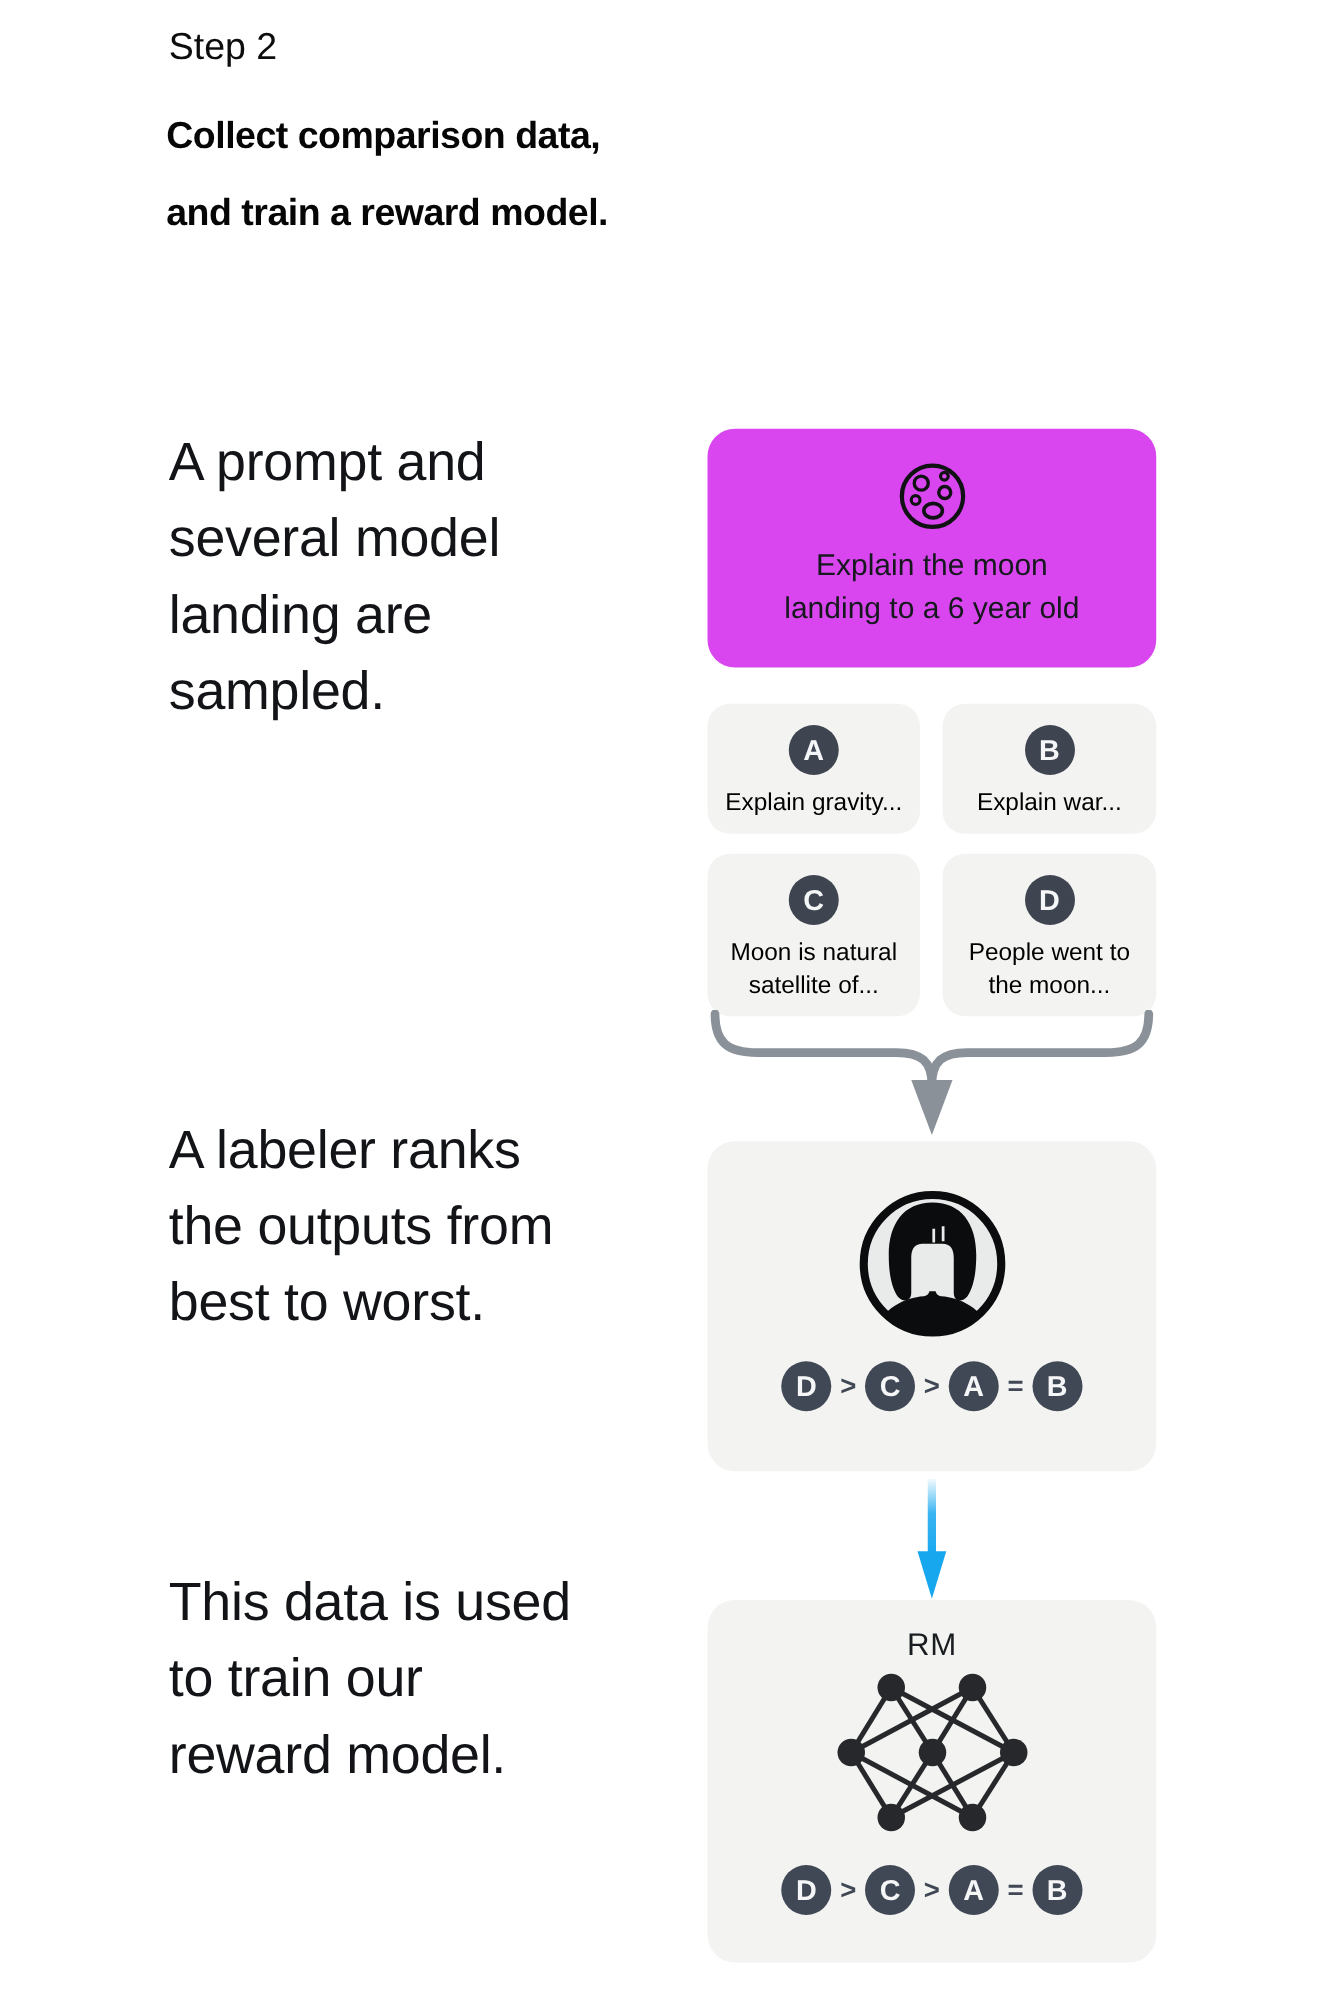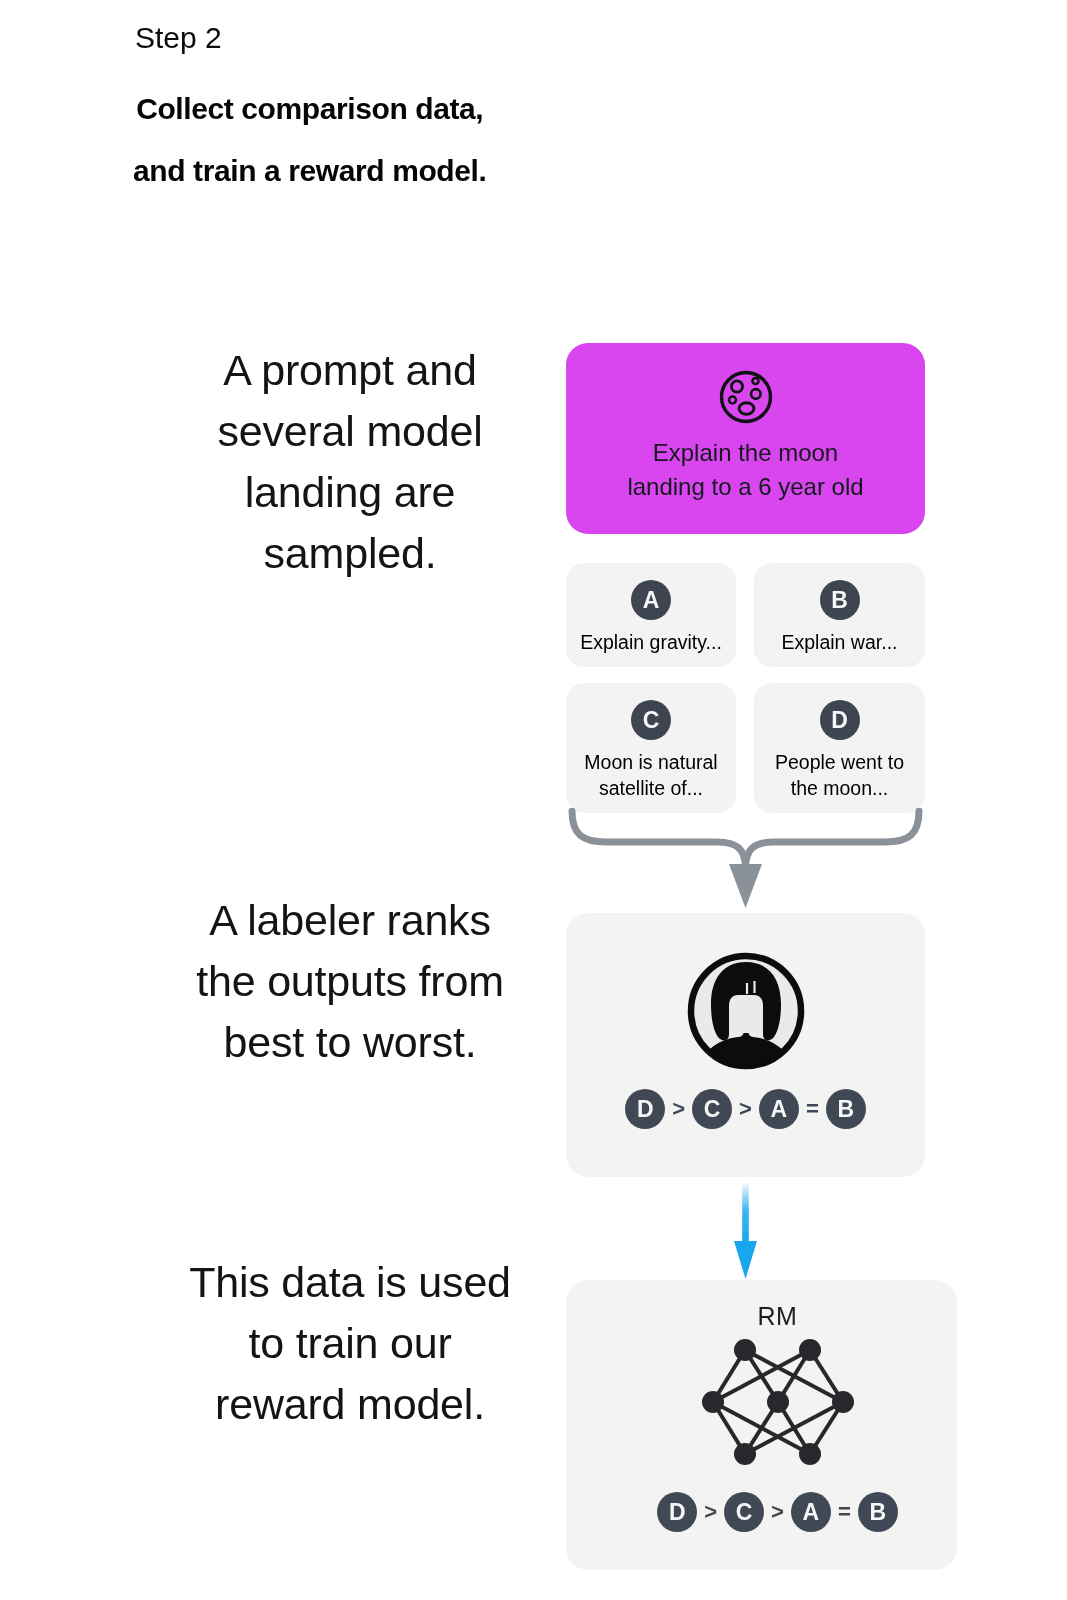--- a/index.html
+++ b/index.html
@@ -1,20 +1,20 @@
 <!DOCTYPE html>
 <html><head>
 <meta charset="utf-8">
 <style>
   html,body{margin:0;padding:0;background:#ffffff;}
   .page{
     position:relative;width:1067px;height:1600px;background:#ffffff;overflow:hidden;
     font-family:"Liberation Sans","DejaVu Sans",sans-serif;color:#121417;
   }
-  .abs{position:absolute;text-align:center;}
+  .abs{position:absolute;}
 
   .step-label{left:135px;top:18px;font-size:30px;line-height:40px;color:#0d0d0d;}
   .title{left:133px;top:78px;font-size:30px;line-height:62px;font-weight:700;color:#060606;letter-spacing:-0.4px;}
 
   .caption{left:135px;width:430px;font-size:43px;line-height:61px;color:#121417;letter-spacing:-0.2px;}
   .caption-1{top:340px;}
   .caption-2{top:890px;}
   .caption-3{top:1252px;}
 
   .prompt-card{left:566px;top:343px;width:359px;height:191px;background:#d946ef;border-radius:22px;text-align:center;}
@@ -36,21 +36,21 @@
   .labeler-card{left:566px;top:913px;width:359px;height:264px;}
   .labeler-card .avatar-wrap{margin-top:36px;height:124px;}
   .rank-row{display:flex;align-items:center;justify-content:center;gap:7px;}
   .labeler-card .rank-row{margin-top:16px;}
   .rank-circle{width:40px;height:40px;border-radius:50%;background:#414855;color:#f5f6f7;
     font-size:23px;font-weight:700;display:flex;align-items:center;justify-content:center;}
   .rank-op{color:#414855;font-weight:700;font-size:22px;line-height:40px;}
 
   .flow-arrow{left:727px;top:1183px;width:37px;height:97px;}
 
-  .rm-card{left:566px;top:1280px;width:359px;height:290px;padding-left:32px;}
+  .rm-card{left:566px;top:1280px;width:359px;height:290px;}
   .rm-label{margin-top:22px;font-size:25px;font-weight:500;color:#191c20;letter-spacing:0.5px;}
   .nn-wrap{margin-top:7px;height:128px;}
   .rm-card .rank-row{margin-top:26px;}
 </style>
 </head>
 <body>
 
 <div class="page">
 
   <div class="abs step-label">Step 2</div>

